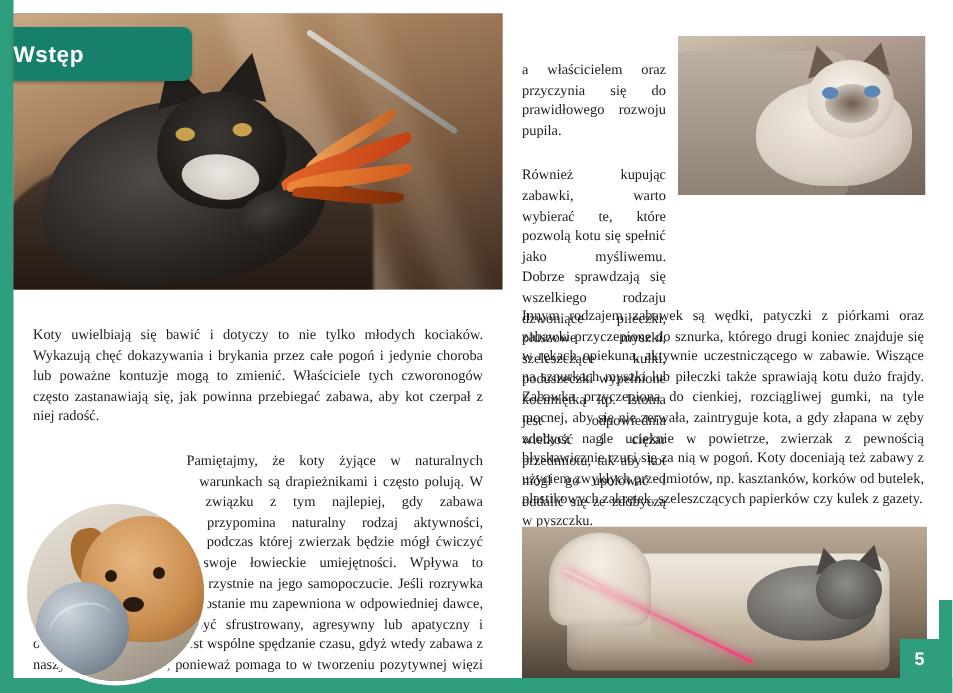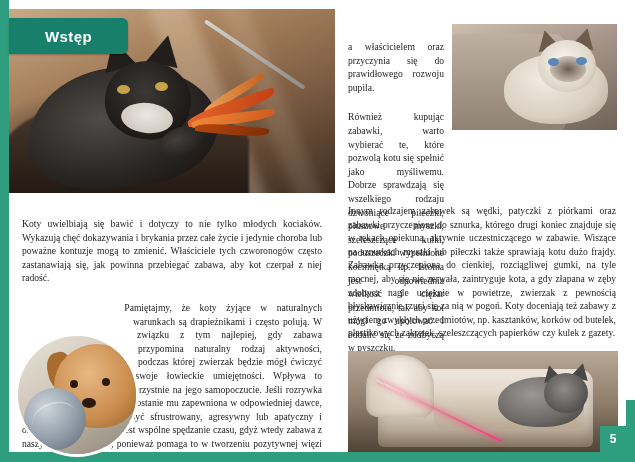--- a/index.html
+++ b/index.html
@@ -48,21 +48,20 @@
   
   .chapter-tab {
     position: absolute;
     left: 9px; top: 18px;
     width: 119px; height: 36px;
     background: #16806a;
     border-radius: 0 6px 6px 0;
     box-shadow: 0 1px 2px rgba(0,0,0,0.25);
     display: flex;
     align-items: center;
-    justify-content: center;
     z-index: 6;
   }
   .chapter-tab-label {
     color: #ffffff;
     font-family: "Liberation Sans", sans-serif;
     font-weight: bold;
     font-size: 15px;
     letter-spacing: 0.4px;
   }
 
@@ -412,21 +411,21 @@
     <div class="feather f1"></div>
     <div class="feather f2"></div>
     <div class="feather f3"></div>
   </div>
 
   <div class="chapter-tab">
     <span class="chapter-tab-label">Wstęp</span>
   </div>
 
   <div class="left-col">
-    <p class="body-text">Koty uwielbiają się bawić i dotyczy to nie tylko młodych kociaków. Wykazują chęć dokazywania i brykania przez całe życie i jedynie choroba lub poważne kontuzje mogą to zmienić. Właściciele tych czworonogów często zastanawiają się, jak powinna przebiegać zabawa, aby kot czerpał z niej radość.</p>
+    <p class="body-text">Koty uwielbiają się bawić i dotyczy to nie tylko młodych kociaków. Wykazują chęć dokazywania i brykania przez całe pogoń i jedynie choroba lub poważne kontuzje mogą to zmienić. Właściciele tych czworonogów często zastanawiają się, jak powinna przebiegać zabawa, aby kot czerpał z niej radość.</p>
     <div class="wrap-shape"></div>
     <p class="body-text wrapped">Pamiętajmy, że koty żyjące w naturalnych warunkach są drapieżnikami i często polują. W związku z tym najlepiej, gdy zabawa przypomina naturalny rodzaj aktywności, podczas której zwierzak będzie mógł ćwiczyć swoje łowieckie umiejętności. Wpływa to korzystnie na jego samopoczucie. Jeśli rozrywka nie zostanie mu zapewniona w odpowiedniej dawce, kot może być sfrustrowany, agresywny lub apatyczny i osowiały. Ponadto ważne jest wspólne spędzanie czasu, gdyż wtedy zabawa z naszym podopiecznym, ponieważ pomaga to w tworzeniu pozytywnej więzi pomiędzy zwierzęciem</p>
   </div>
 
   <div class="circle-photo">
     <div class="cbg"></div>
     <div class="pup-ear l"></div>
     <div class="pup-ear r"></div>
     <div class="pup-body"></div>
     <div class="pup-eye l"></div>

